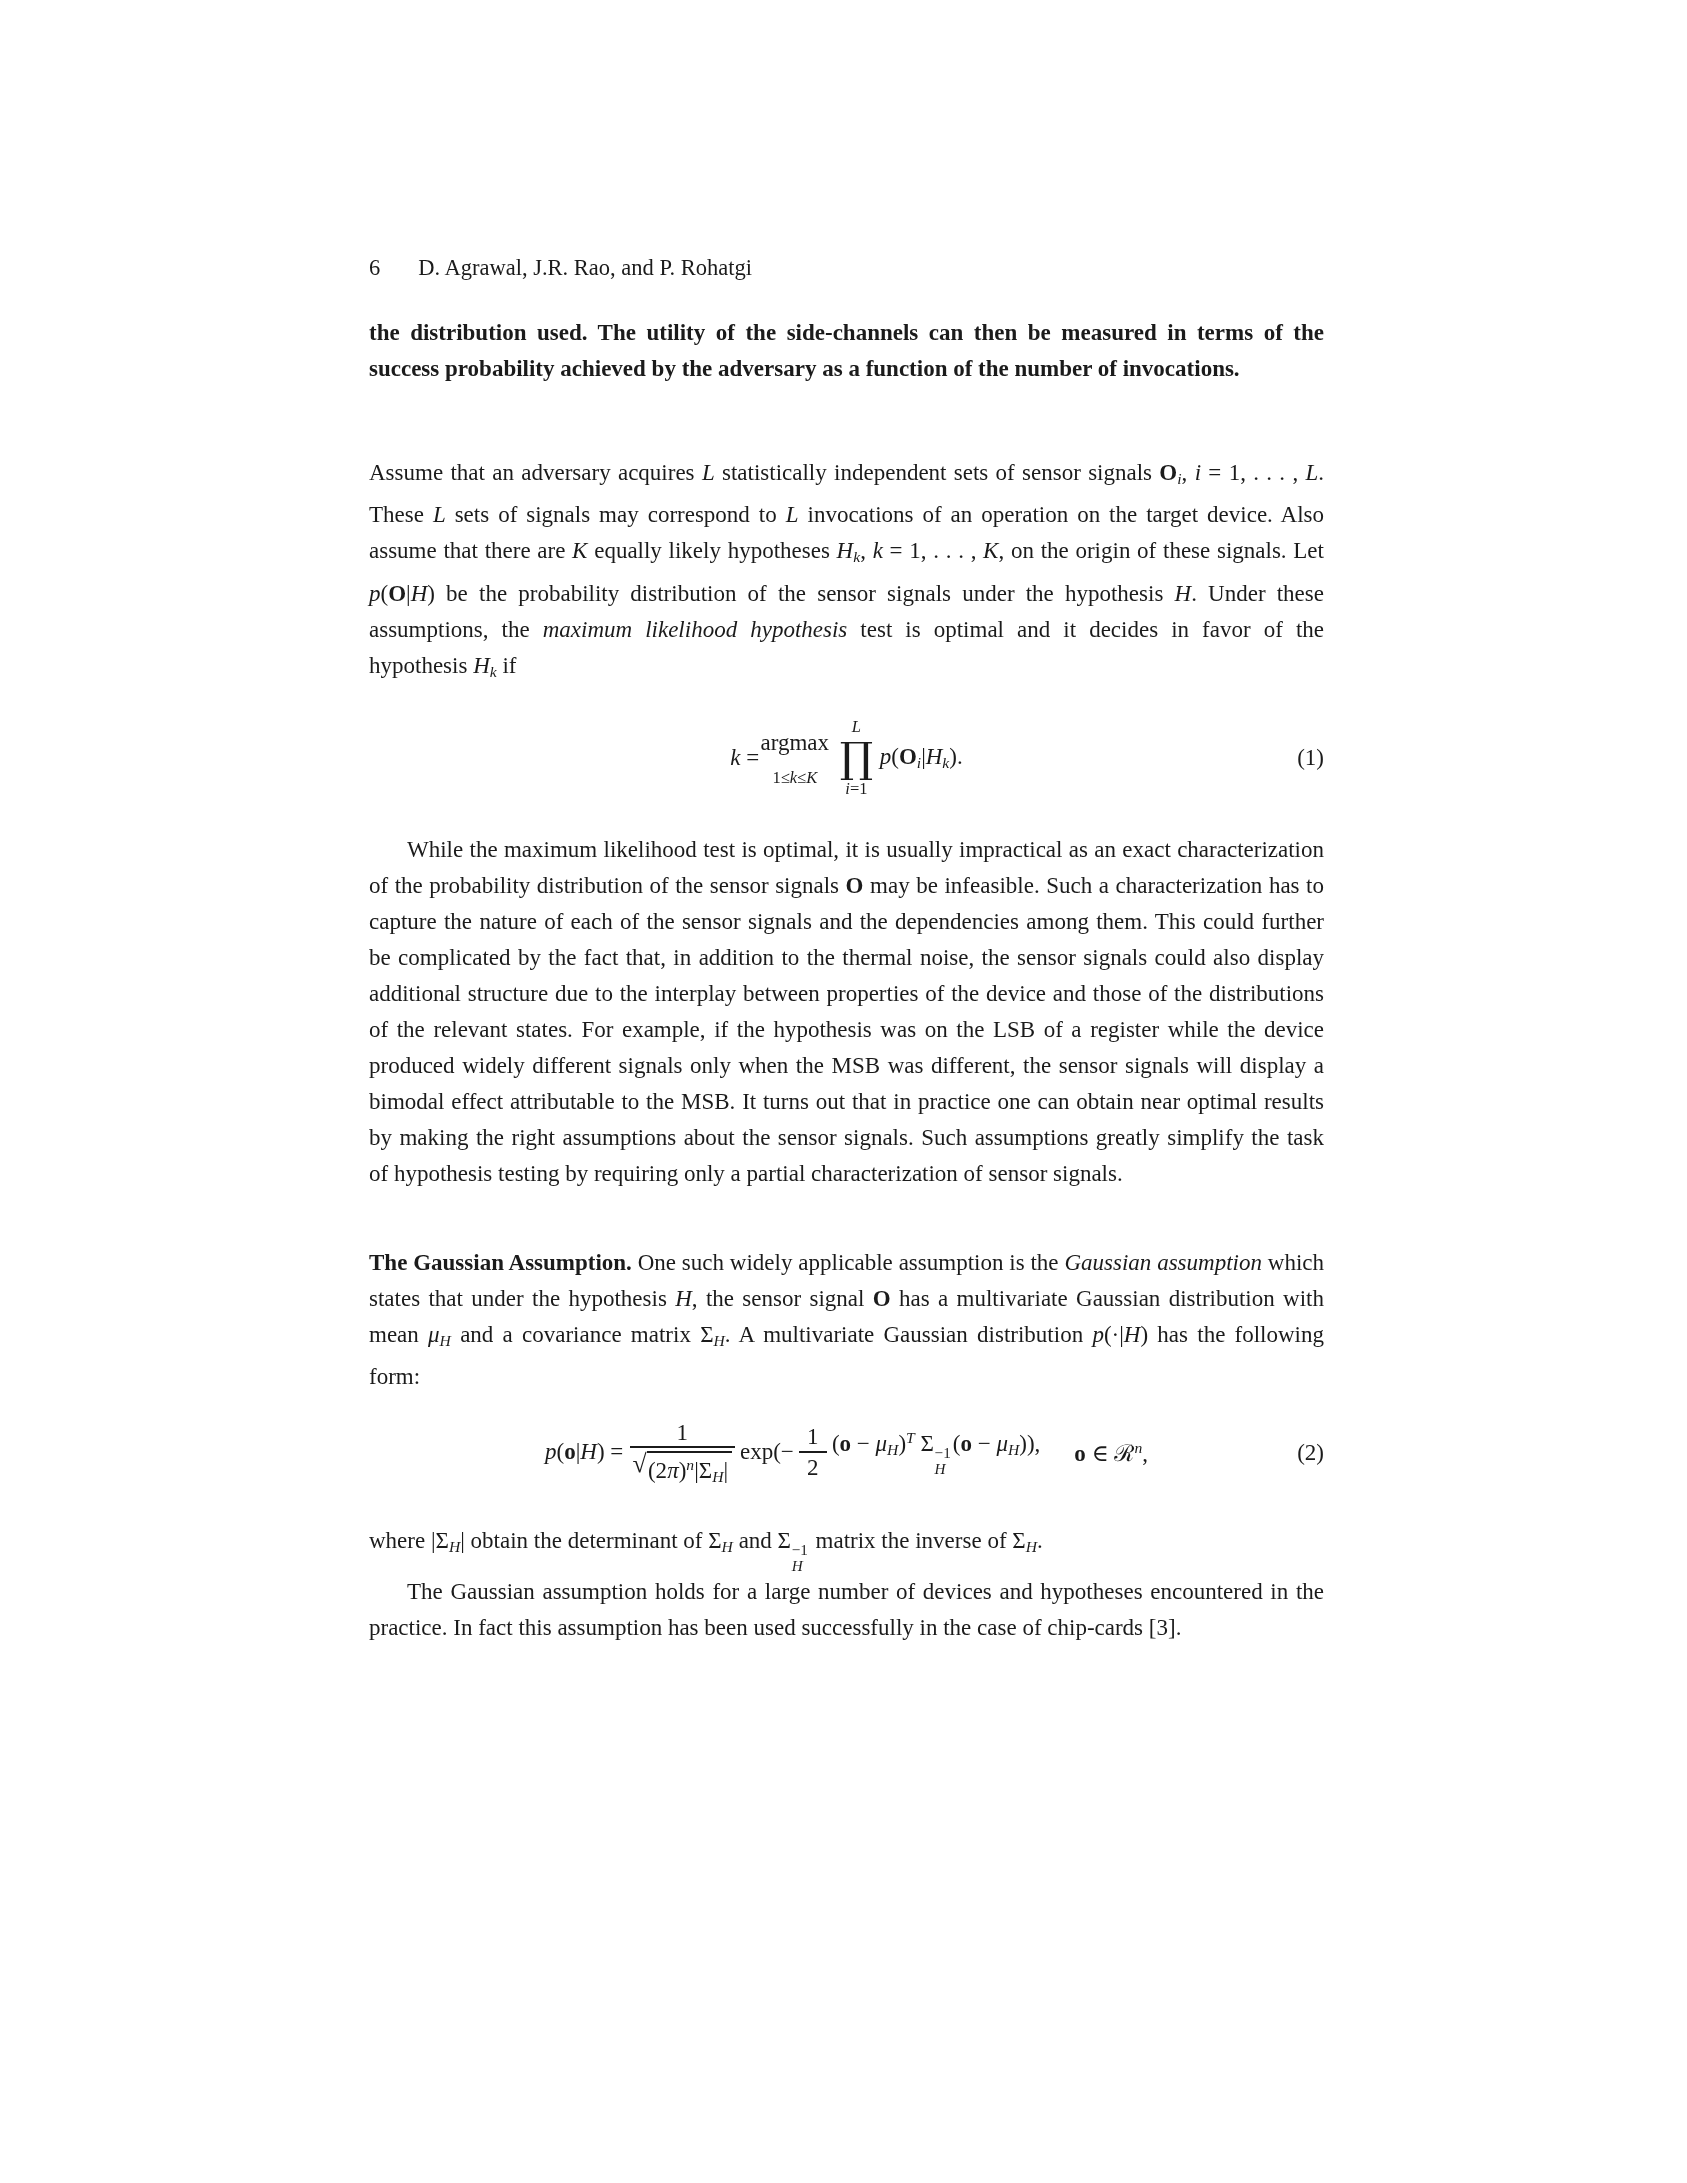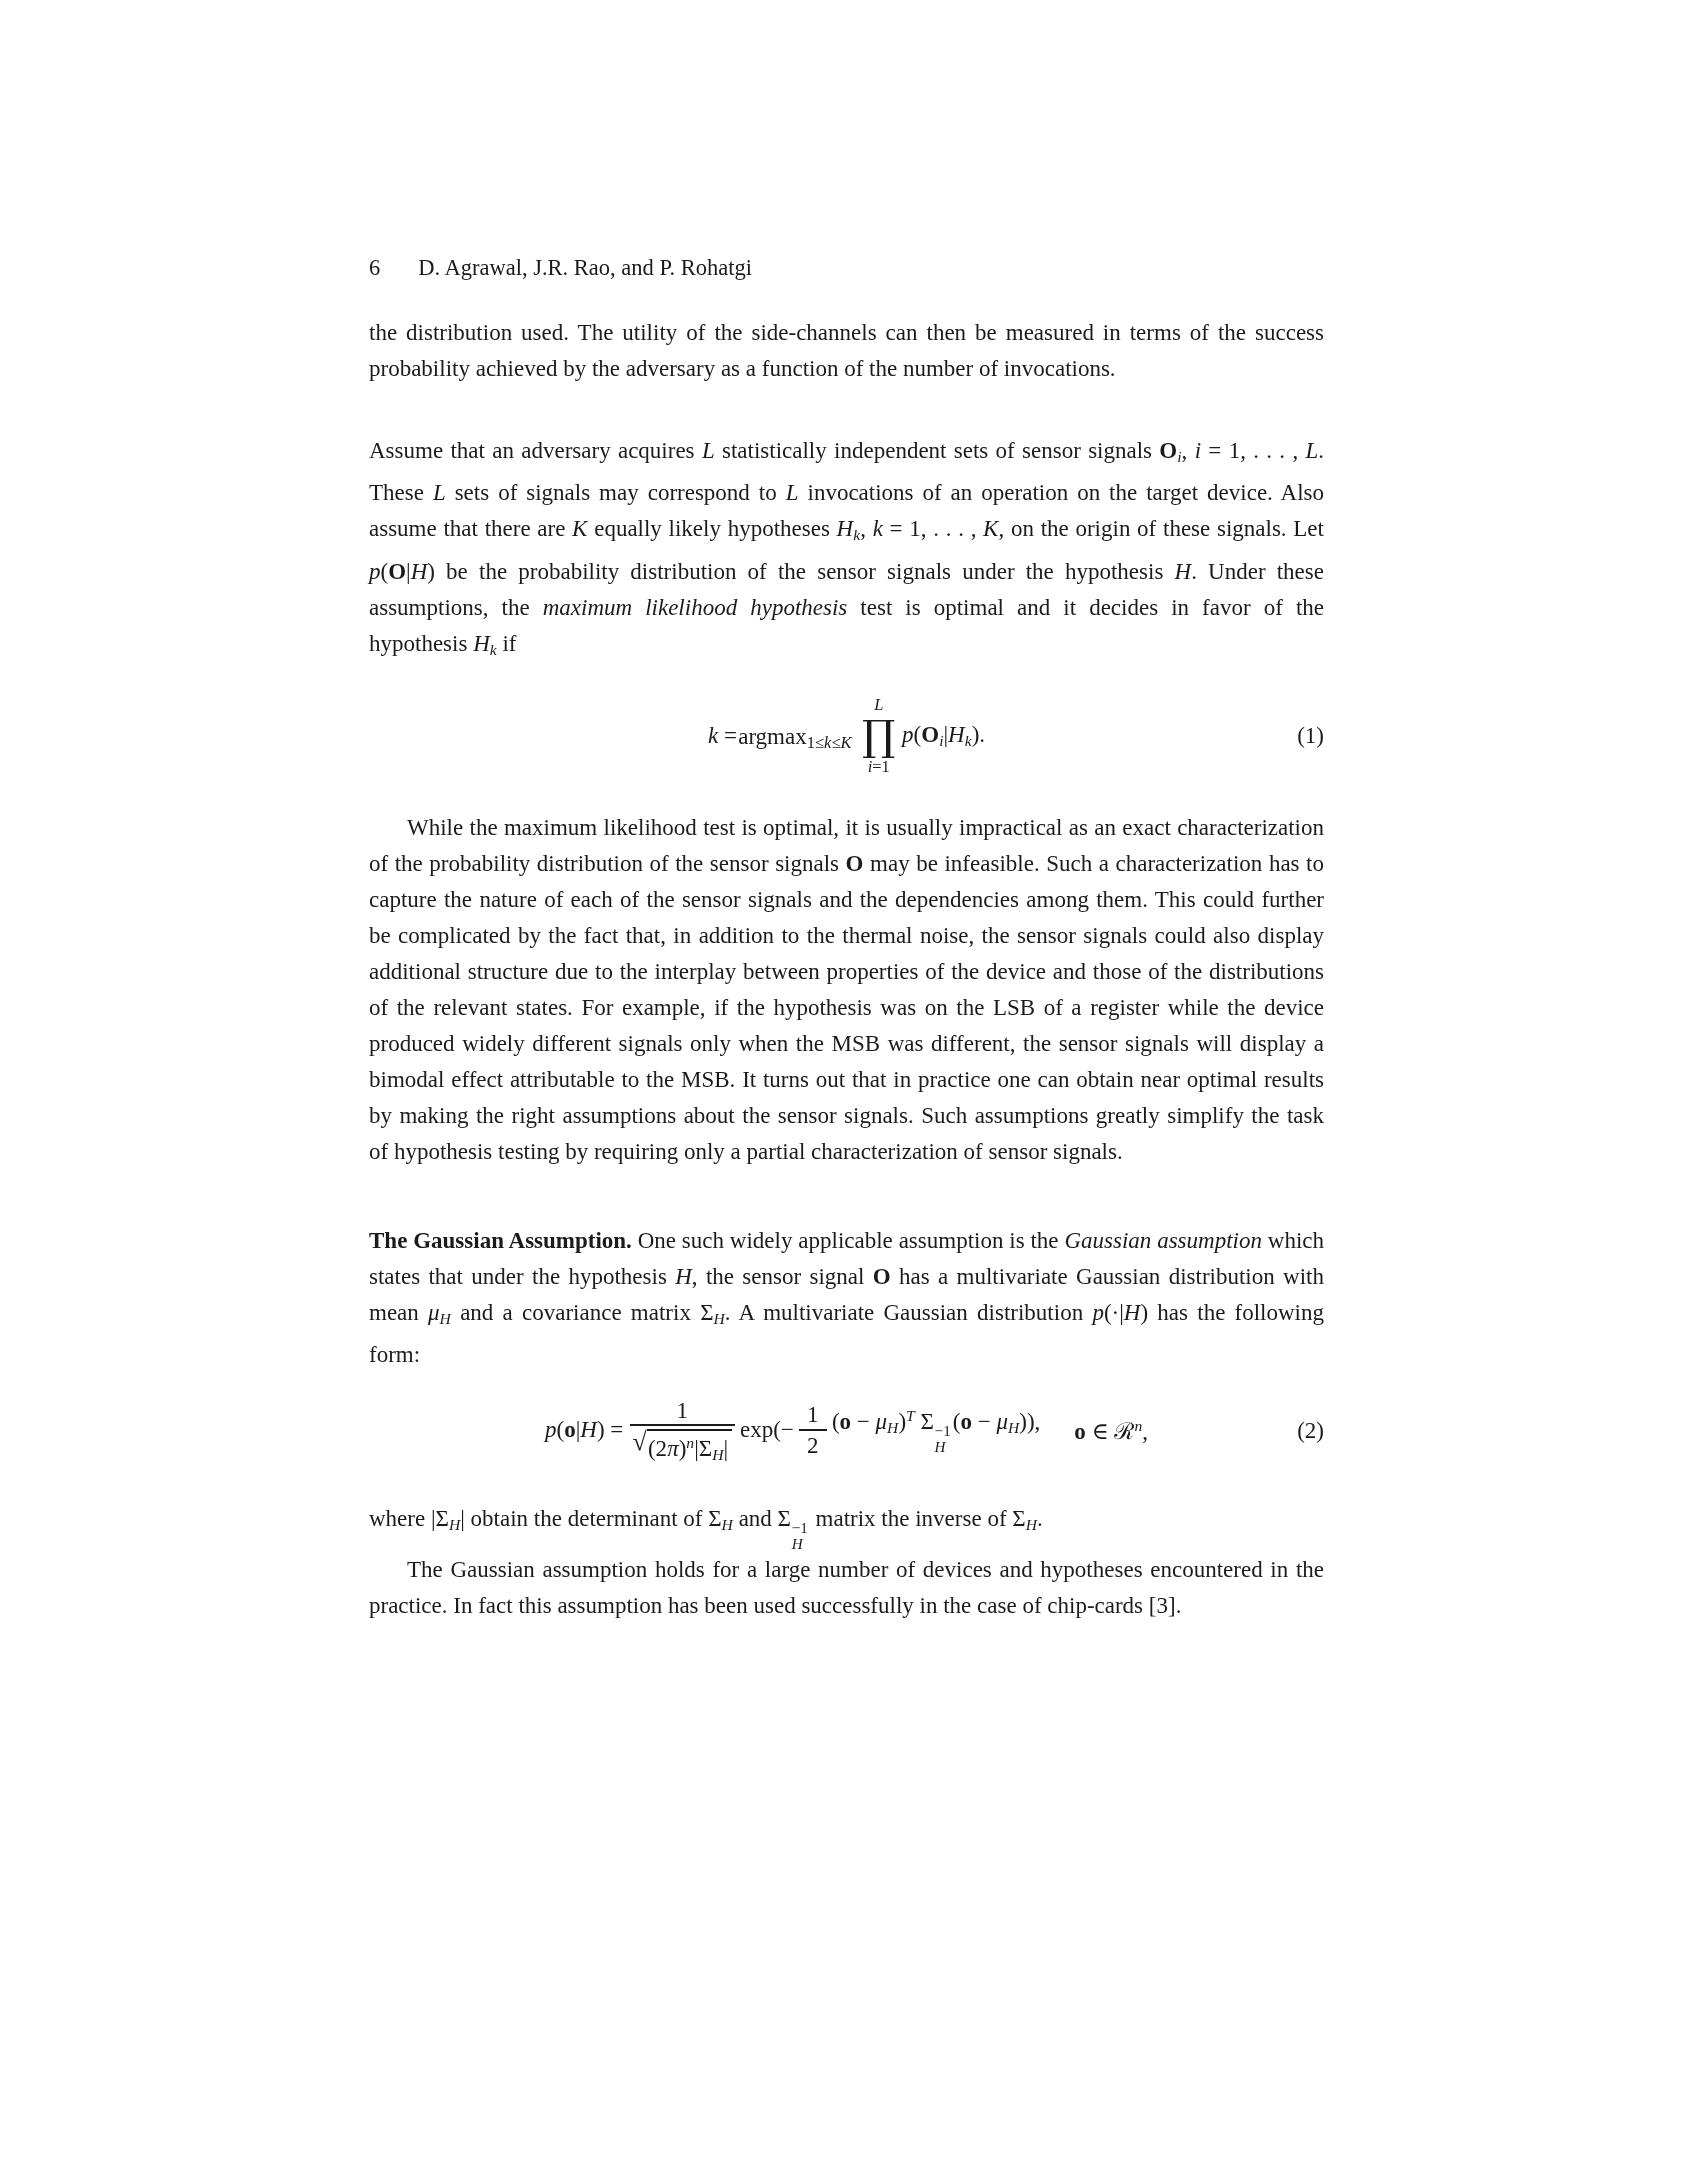--- a/index.html
+++ b/index.html
@@ -6,39 +6,39 @@
   body{
     width:1687px;height:2183px;background:#ffffff;position:relative;
     font-family:"Liberation Serif","DejaVu Serif",serif;color:#1b1b1b;
     -webkit-font-smoothing:antialiased;
   }
   .content{position:absolute;left:369px;top:255px;width:955px;}
   .running-header{display:flex;font-size:22.5px;margin-bottom:34px;}
   .page-num{margin-right:38px;}
   .para{font-size:23px;line-height:36px;text-align:justify;margin:0;}
   .indent{text-indent:38px;}
-  #para1{margin-bottom:46px;}
+  #para1{margin-bottom:68px;font-weight:bold;}
   .section-heading{display:flex;font-size:23px;font-weight:bold;margin-bottom:34px;}
   .sec-num{margin-right:29px;}
   #para4{margin-top:53px;}
   
   .r-i{font-style:italic;}
   .r-b{font-weight:700;}
   .r-sub{font-size:68%;font-style:italic;vertical-align:-0.28em;}
   .r-sup{font-size:68%;font-style:italic;vertical-align:0.5em;}
   .stk{display:inline-flex;flex-direction:column;align-items:flex-start;
        font-size:66%;line-height:1.08;vertical-align:-0.45em;margin:0 2px 0 0.7px;}
   .stk-sub{font-style:italic;}
   
   .equation{position:relative;display:flex;align-items:center;justify-content:center;
             font-size:23px;line-height:1.25;}
   #eq1{margin:28px 0 33px 0;}
   #eq2{margin:24px 0 36px 0;}
   .eq-number{position:absolute;right:0;top:50%;transform:translateY(-50%);}
-  .op{display:inline-flex;flex-direction:row;align-items:center;margin:0 4px 0 0;text-align:center;}
+  .op{display:inline-flex;flex-direction:column;align-items:center;margin:0 4px 0 0;text-align:center;}
   .op-name{line-height:1.1;}
   .op-limits{font-size:16.5px;line-height:1.1;margin-top:14px;}
   .bigop{display:inline-flex;flex-direction:column;align-items:center;margin:0 6.6px;line-height:1;}
   .bigop-sup{font-size:16.5px;font-style:italic;line-height:1.1;}
   .bigop-sym{font-size:42px;line-height:1.05;font-family:"DejaVu Serif","DejaVu Sans",serif;}
   .bigop-sub{font-size:16.5px;line-height:1.1;}
   .frac{display:inline-flex;flex-direction:column;align-items:center;margin:0 5.3px;vertical-align:middle;}
   .fnum{line-height:1.2;padding:0 4px;}
   .fden{display:inline-flex;align-items:flex-start;border-top:2px solid currentColor;
         padding:2.6px 2.6px 0 2.6px;line-height:1.25;}

